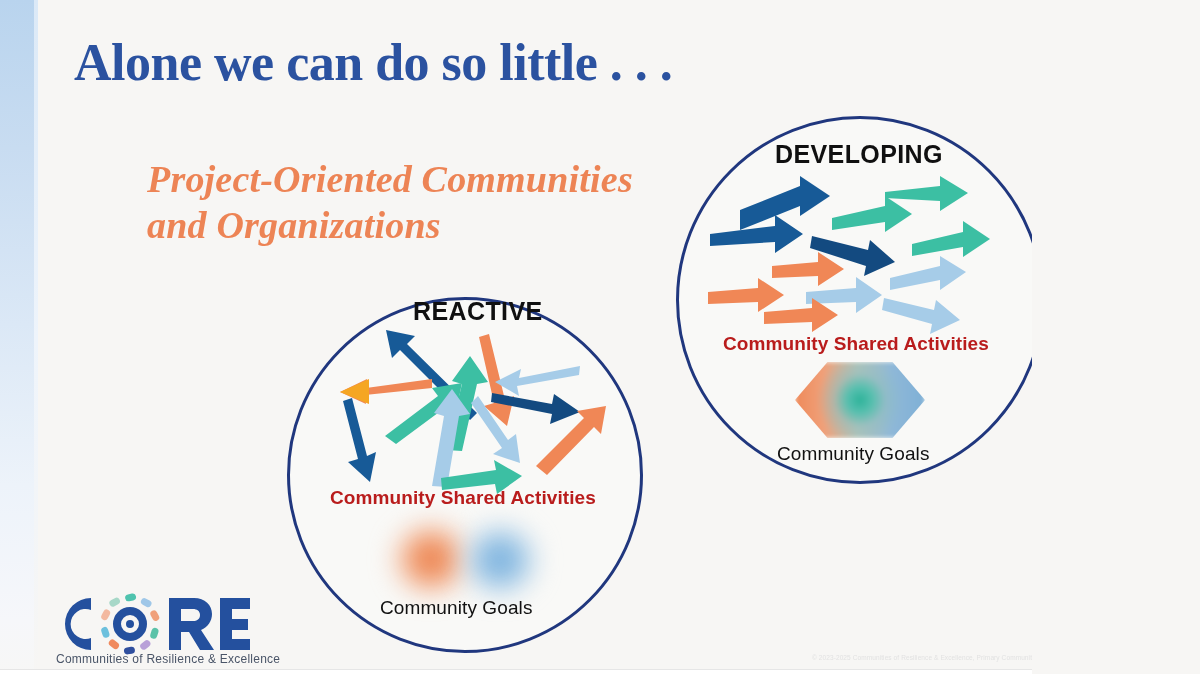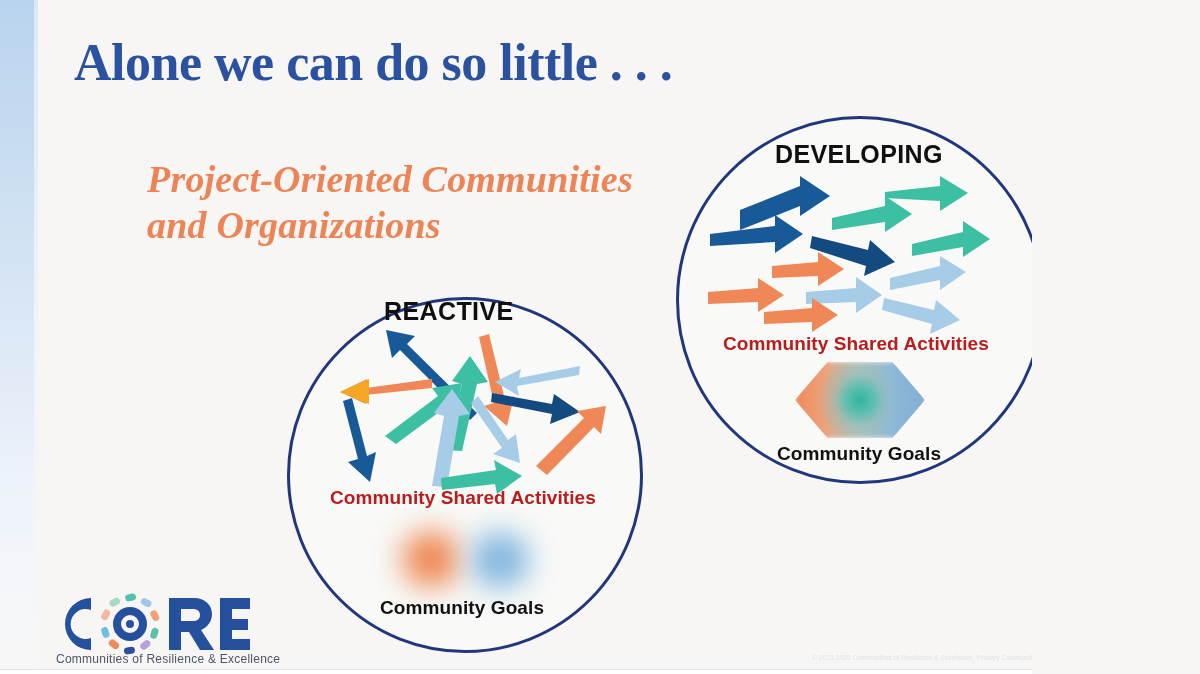--- a/index.html
+++ b/index.html
@@ -57,36 +57,36 @@
 
   .grp-title{
     position:absolute;
     font-family:"Liberation Sans",sans-serif;
     font-weight:bold;
     font-size:25px;
     color:#101010;
     letter-spacing:0.4px;
     white-space:nowrap;
   }
-  #label-reactive{left:384px;top:297px;}
+  #label-reactive{left:413px;top:297px;}
   #label-developing{left:775px;top:140px;}
 
   .csa-label{
     position:absolute;
     font-family:"Liberation Sans",sans-serif;
     font-weight:bold;font-size:19px;
     color:#b91c1c;white-space:nowrap;letter-spacing:0.1px;
   }
   #csa-reactive{left:330px;top:487px;}
   #csa-developing{left:723px;top:333px;}
 
   .cg-label{
     position:absolute;
     font-family:"Liberation Sans",sans-serif;
-    font-weight:bold;font-size:19px;
+    font-weight:normal;font-size:19px;
     color:#111;white-space:nowrap;letter-spacing:0.1px;
   }
   #cg-reactive{left:380px;top:597px;}
   #cg-developing{left:777px;top:443px;}
 
   
   .blob{position:absolute;border-radius:50%;filter:blur(13px);}
   #blob-orange{left:394px;top:524px;width:74px;height:70px;
     background:radial-gradient(circle at 50% 50%,#e8703a 0%,#f09463 35%,rgba(244,185,155,0.45) 68%,rgba(247,214,196,0) 100%);}
   #blob-blue{left:464px;top:526px;width:72px;height:68px;

